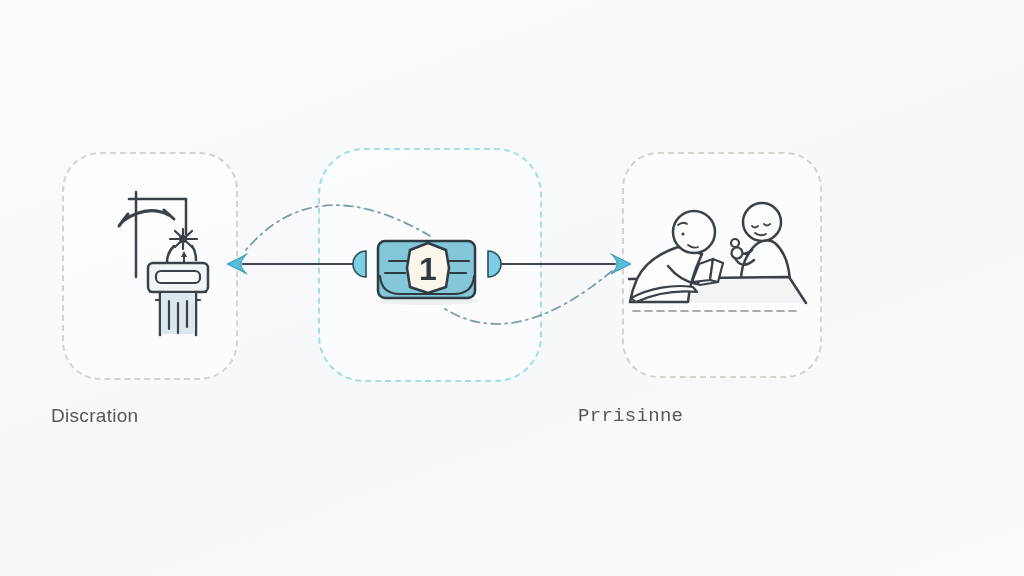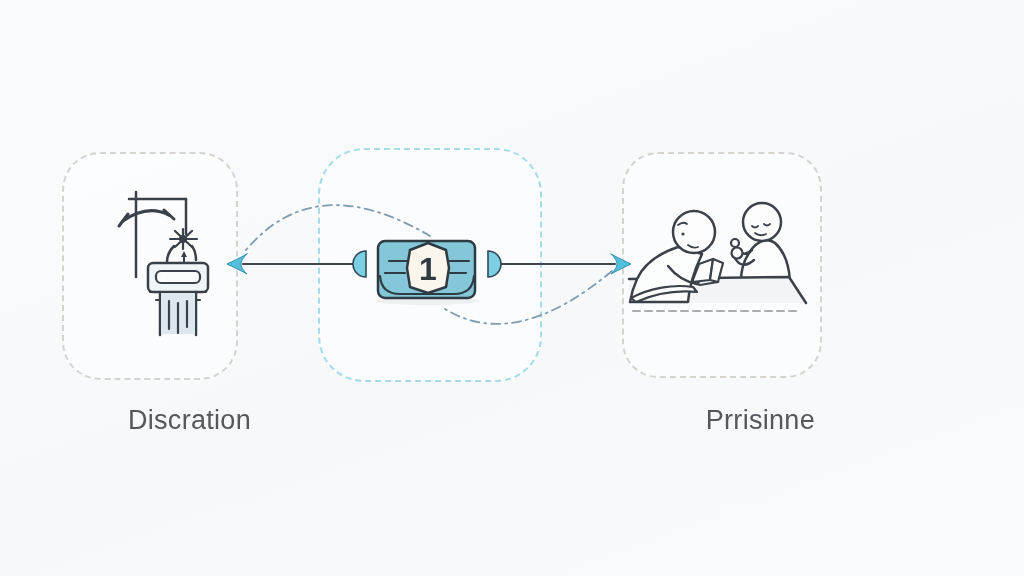--- a/index.html
+++ b/index.html
@@ -8,26 +8,26 @@
     background:linear-gradient(160deg,#fafbfd 0%,#f6f8fa 55%,#f8fafb 100%);
     font-family:"Liberation Sans",sans-serif;
   }
   .stage{position:absolute;background:rgba(255,255,255,0.55);}
   .stage-gray{border:2px dashed #d5d3ce;}
   .stage-cyan{border:2px dashed #a5dce9;}
   #stage-discration{left:62px;top:152px;width:172px;height:224px;border-radius:38px;}
   #stage-rearth{left:318px;top:148px;width:220px;height:230px;border-radius:46px;}
   #stage-prrisinne{left:622px;top:152px;width:196px;height:222px;border-radius:36px;}
   .stage-label{
-    position:absolute;top:405px;width:200px;text-align:right;
-    font-size:27px;color:#54585c;letter-spacing:0.3px;
+    position:absolute;top:405px;width:200px;text-align:left;
+    font-size:19px;color:#54585c;letter-spacing:0.3px;
   }
   #label-discration{left:51px;}
   #label-rearth{left:327px;}
-  #label-prrisinne{left:615px;}
+  #label-prrisinne{left:578px;font-family:Liberation Mono, monospace;}
   .overlay{position:absolute;left:0;top:0;pointer-events:none;}
 </style>
 </head>
 <body>
 
 <div class="canvas">
 
   <div class="stage stage-gray" id="stage-discration"></div>
   <div class="stage stage-cyan" id="stage-rearth"></div>
   <div class="stage stage-gray" id="stage-prrisinne"></div>

